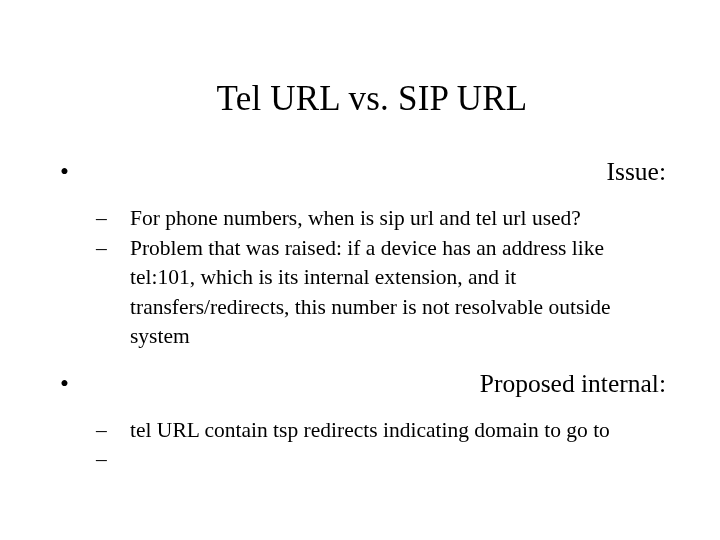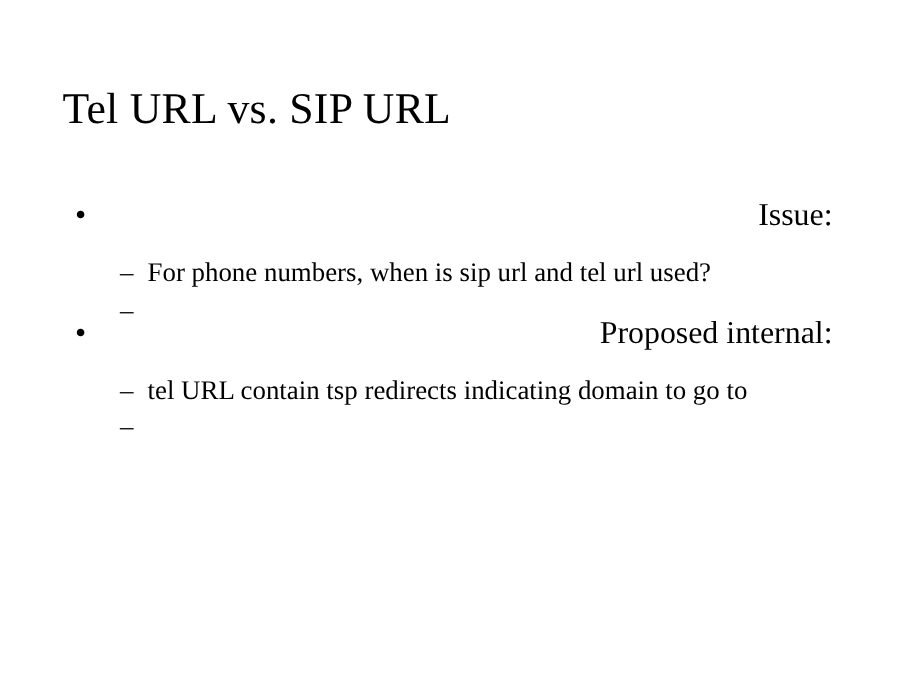--- a/index.html
+++ b/index.html
@@ -19,26 +19,27 @@
     position: relative;
     width: 720px;
     height: 540px;
     background: #ffffff;
   }
   .slide-title {
     position: absolute;
     left: 50px;
     top: 66px;
     width: 620px;
+    text-align: center;
     font-size: 35px;
     line-height: 42px;
     font-weight: normal;
     letter-spacing: 0.2px;
     color: #000000;
-    margin: 0;
+    margin: 12px;
   }
   .body-area {
     position: absolute;
     left: 54px;
     top: 155px;
     width: 612px;
   }
   
   .lvl1 {
     position: relative;
@@ -72,20 +73,21 @@
     position: absolute;
     left: 42px;
     top: 0;
     width: 20px;
     font-size: 21.5px;
     line-height: 29.5px;
     text-align: left;
   }
   .lvl2 > .bullet-text {
     display: block;
+    margin-left: 12px;
   }
   .group-gap {
     height: 15px;
   }
   .tail-gap {
     height: 14px;
   }
 </style>
 </head>
 <body>
@@ -103,20 +105,21 @@
 
     <div class="tail-gap"></div>
 
     <div class="lvl2">
       <span class="bullet-mark">–</span>
       <span class="bullet-text">For phone numbers, when is sip url and tel url used?</span>
     </div>
 
     <div class="lvl2">
       <span class="bullet-mark">–</span>
+      <span class="bullet-text">Problem that was raised: if a device has an address like tel:101, which is its internal extension, and it transfers/redirects, this number is not resolvable outside system</span>
     </div>
 
     <div class="group-gap"></div>
 
     <div class="lvl1">
       <span class="bullet-mark">•</span>
       <span class="bullet-text">Proposed internal:</span>
     </div>
 
     <div class="tail-gap"></div>

